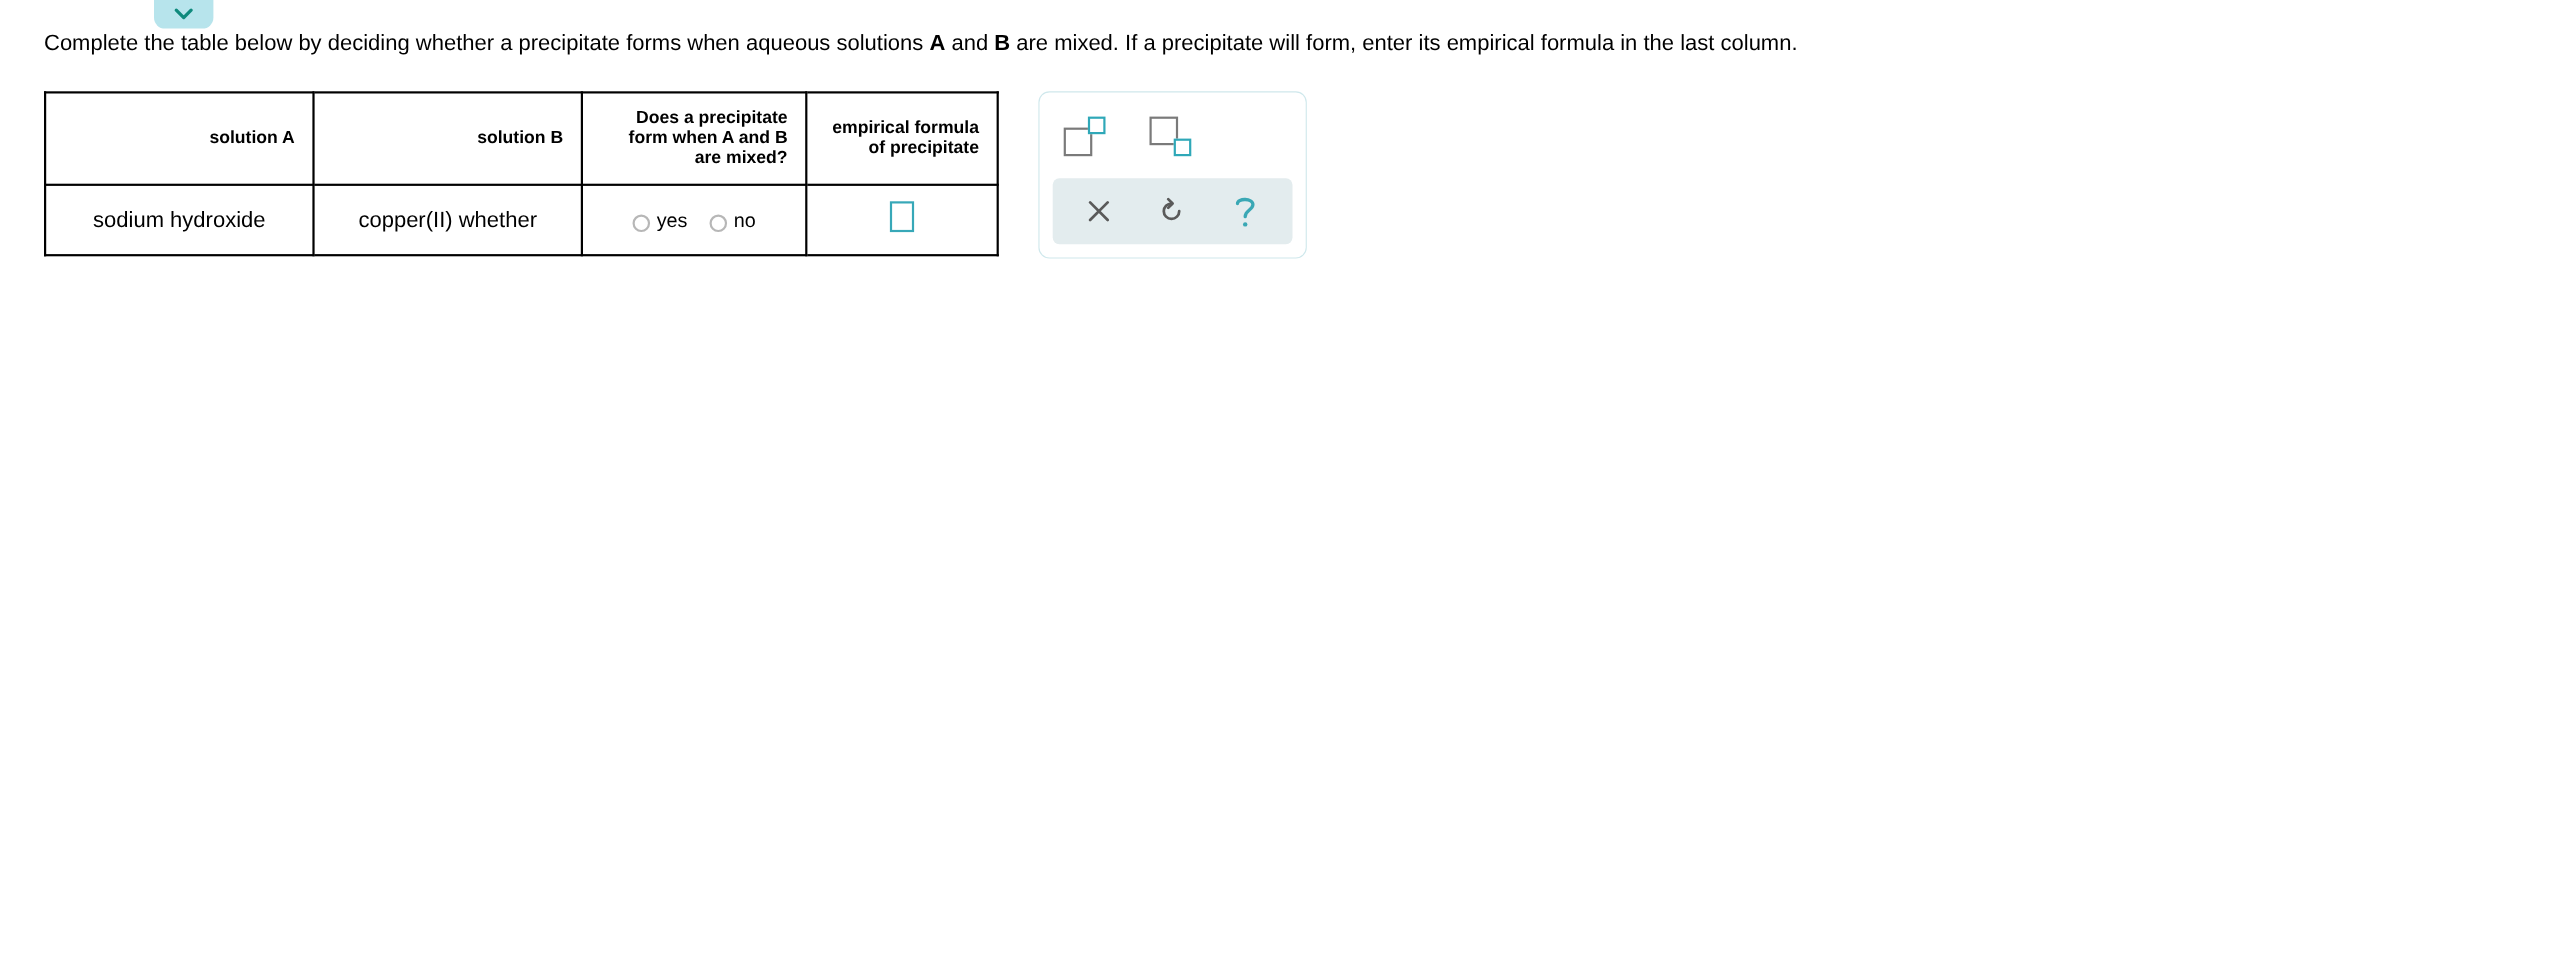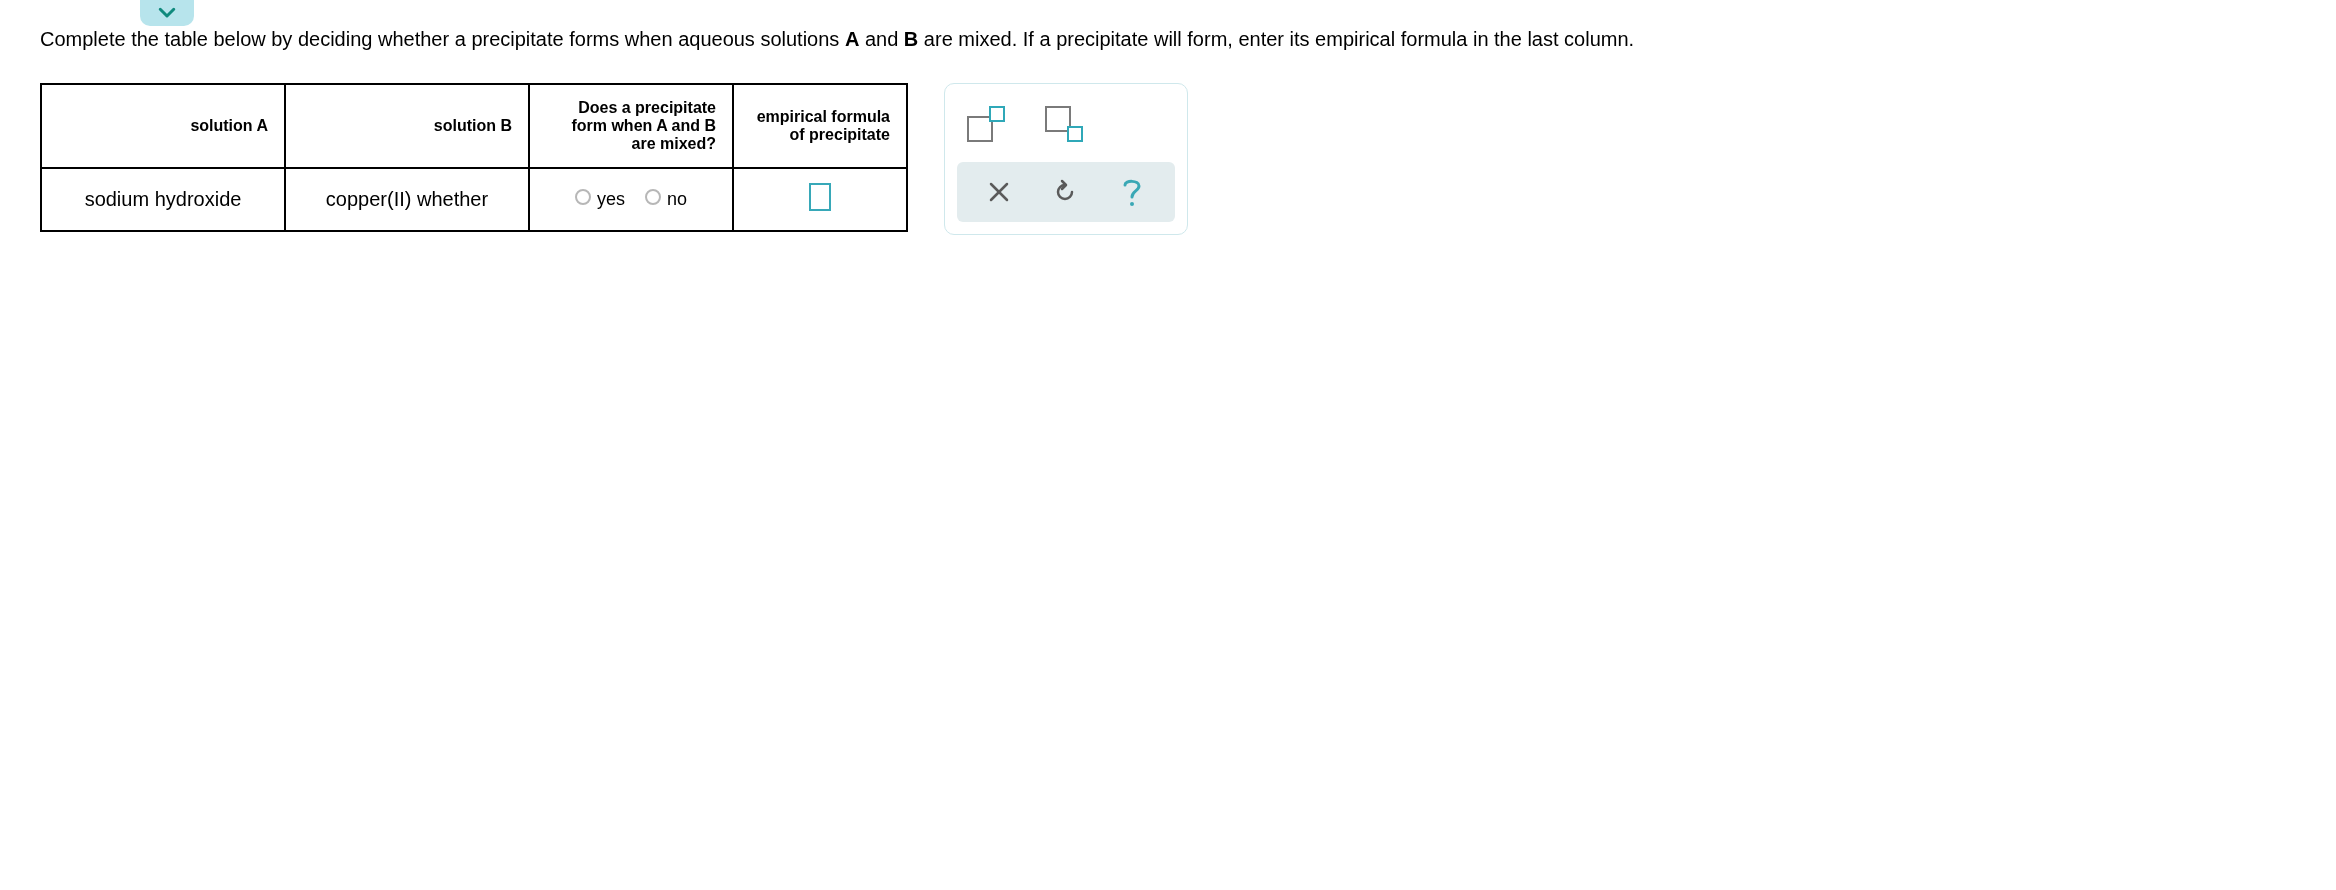--- a/index.html
+++ b/index.html
@@ -61,21 +61,21 @@
   .col-d { width: 140px; }
 
   .radio-group {
     display: flex;
     gap: 20px;
     justify-content: center;
     align-items: center;
   }
   .radio-item {
     display: flex;
-    align-items: flex-start;
+    align-items: flex-end;
     gap: 6px;
   }
   .radio-circle {
     width: 16px;
     height: 16px;
     border: 2px solid #b7b7b7;
     border-radius: 50%;
     box-sizing: border-box;
   }
   .radio-label { font-size: 18px; }

